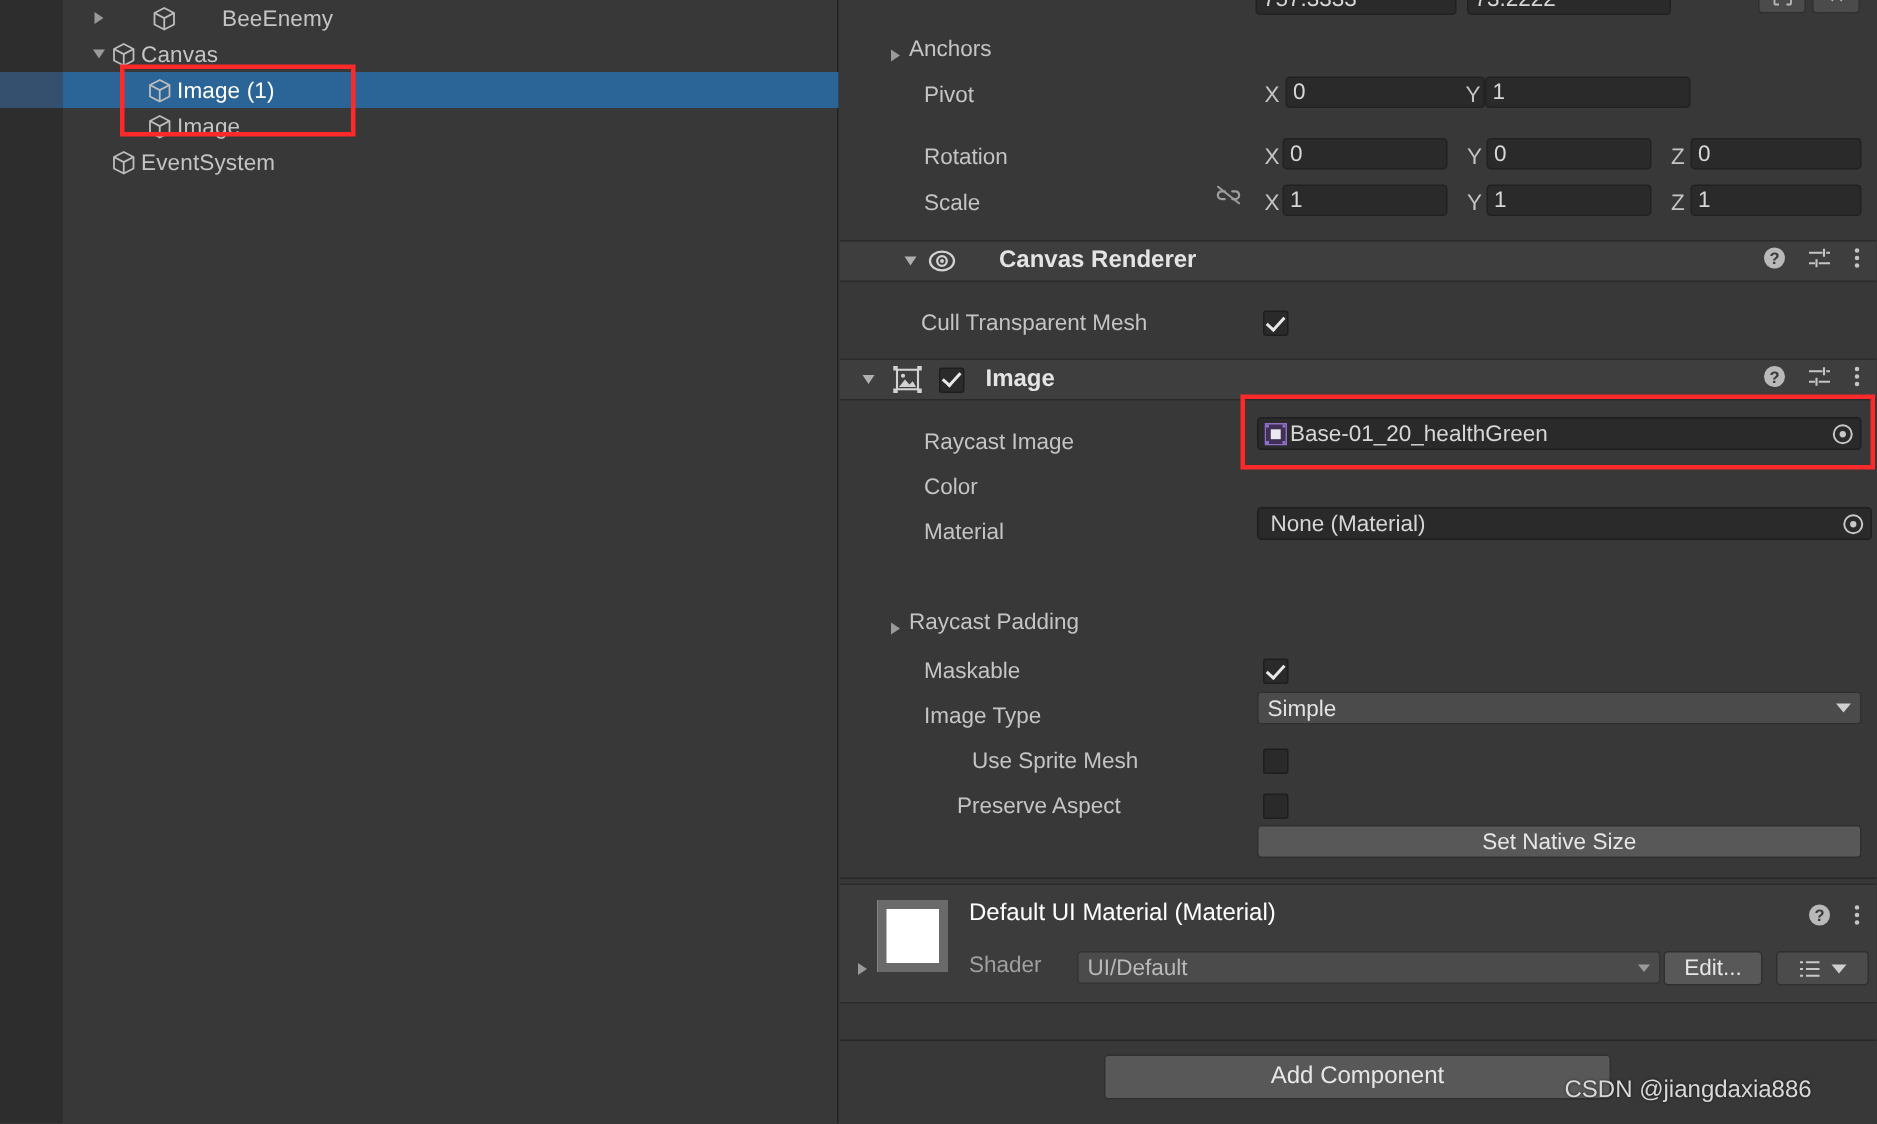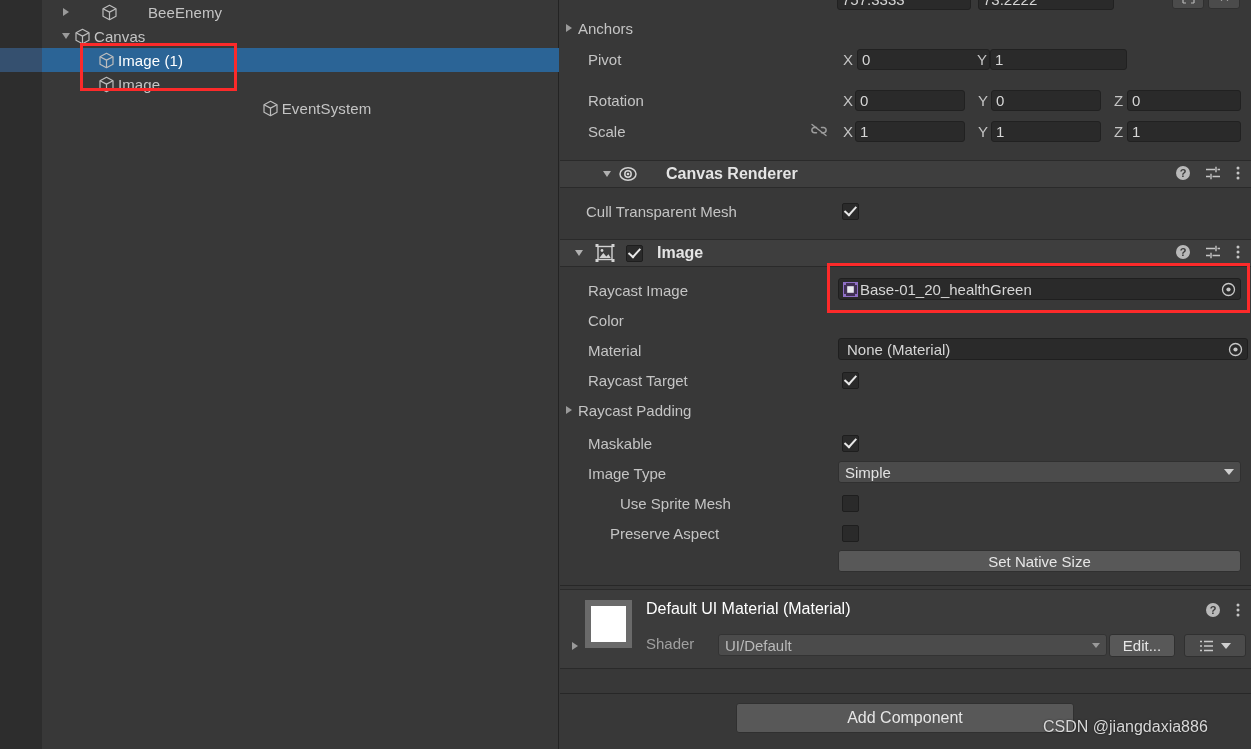--- a/index.html
+++ b/index.html
@@ -56,21 +56,21 @@
     position: absolute; border: 3px solid #fc2a2a; pointer-events: none; z-index: 20;
   }
 
   
   #inspector {
     position: absolute; left: 560px; top: 0; width: 691px; height: 749px;
     background: #383838; color: #c4c4c4; font-size: 15px;
   }
   .insp-sep { position: absolute; left: 0; width: 691px; height: 1px; background: #272727; }
 
-  .prop-row { position: absolute; left: 0; width: 691px; height: 26px; display: flex; align-items: center; }
+  .prop-row { position: absolute; left: 0; width: 691px; height: 26px; display: flex; align-items: flex-end; padding-left: 28px; }
   .prop-label { color: #c4c4c4; font-size: 15px; white-space: nowrap; }
 
   .field {
     background: #2a2a2a; border: 1px solid #212121; border-radius: 3px;
     height: 21px; color: #d6d6d6; font-size: 15px;
     display: flex; align-items: center; padding: 0 4px;
   }
   .axis-lbl { color: #c4c4c4; font-size: 15px; width: 14px; text-align: left; }
 
   .foldout-tri {
@@ -193,21 +193,21 @@
           <div class="h-gutter-fill"></div>
           <div class="h-content" style="margin-left: 82px;">
             <div class="h-twisty"></div>
             <span class="cube-icon"><svg width="17" height="17" viewBox="0 0 17 17">
                 <path d="M8.5 1.3L15 4.7v7.6L8.5 15.7 2 12.3V4.7z" fill="none" stroke="#bdbdbd" stroke-width="1.2" stroke-linejoin="round"></path>
                 <path d="M2 4.7l6.5 3.4 6.5-3.4M8.5 8.1v7.6" fill="none" stroke="#bdbdbd" stroke-width="1.2" stroke-linejoin="round"></path>
               </svg></span>
             <span class="h-label">Image</span>
           </div>
         </div>
-        <div class="h-row" style="top: 96px; justify-content: center;">
+        <div class="h-row" style="top: 96px;">
           <div class="h-gutter-fill"></div>
           <div class="h-content" style="margin-left: 58px;">
             <div class="h-twisty"></div>
             <span class="cube-icon"><svg width="17" height="17" viewBox="0 0 17 17">
                 <path d="M8.5 1.3L15 4.7v7.6L8.5 15.7 2 12.3V4.7z" fill="none" stroke="#bdbdbd" stroke-width="1.2" stroke-linejoin="round"></path>
                 <path d="M2 4.7l6.5 3.4 6.5-3.4M8.5 8.1v7.6" fill="none" stroke="#bdbdbd" stroke-width="1.2" stroke-linejoin="round"></path>
               </svg></span>
             <span class="h-label">EventSystem</span>
           </div>
         </div>
@@ -406,24 +406,20 @@
     <div class="objfield" style="left:278px; top:338px; width:410px;">
       <span style="margin-left:4px;">None (Material)</span>
       <span class="objpicker">
         <svg width="15" height="15" viewBox="0 0 15 15">
           <circle cx="7.5" cy="7.5" r="6" stroke="#c8c8c8" stroke-width="1.3" fill="none"></circle>
           <circle cx="7.5" cy="7.5" r="2.1" fill="#c8c8c8"></circle>
         </svg>
       </span>
     </div>
 
-    <div class="prop-row" style="top:367px;">
-      <span class="prop-label" style="margin-left:28px;">Raycast Target</span>
-      <div class="checkbox on" style="position:absolute; left:282px;"></div>
-    </div>
 
     <div class="prop-row" style="top:397px;">
       <div style="width:18px; display:flex; align-items:center; justify-content:center;">
         <div class="foldout-tri"></div>
       </div>
       <span class="prop-label">Raycast Padding</span>
     </div>
 
     <div class="prop-row" style="top:430px;">
       <span class="prop-label" style="margin-left:28px;">Maskable</span>

